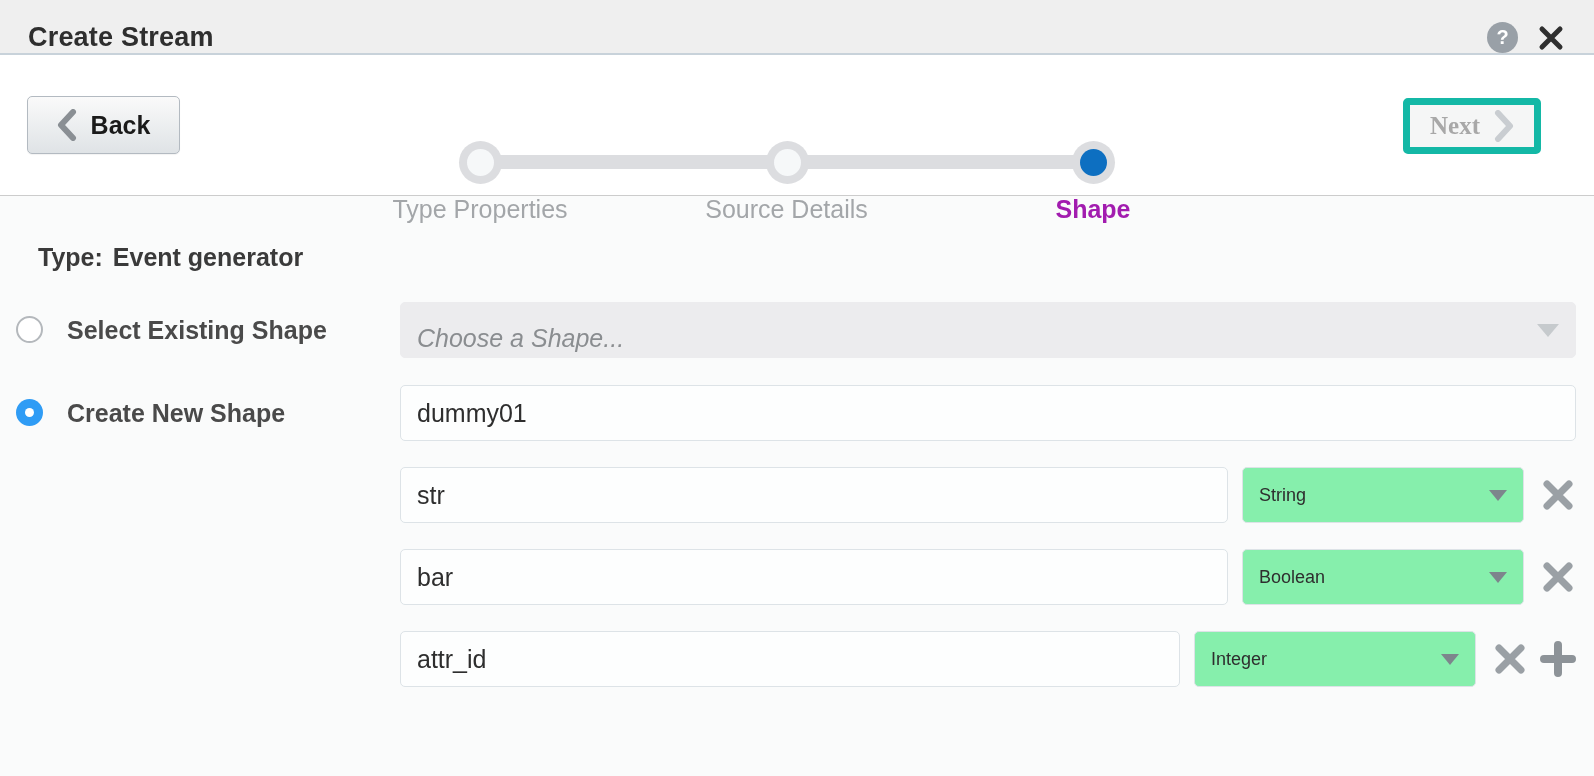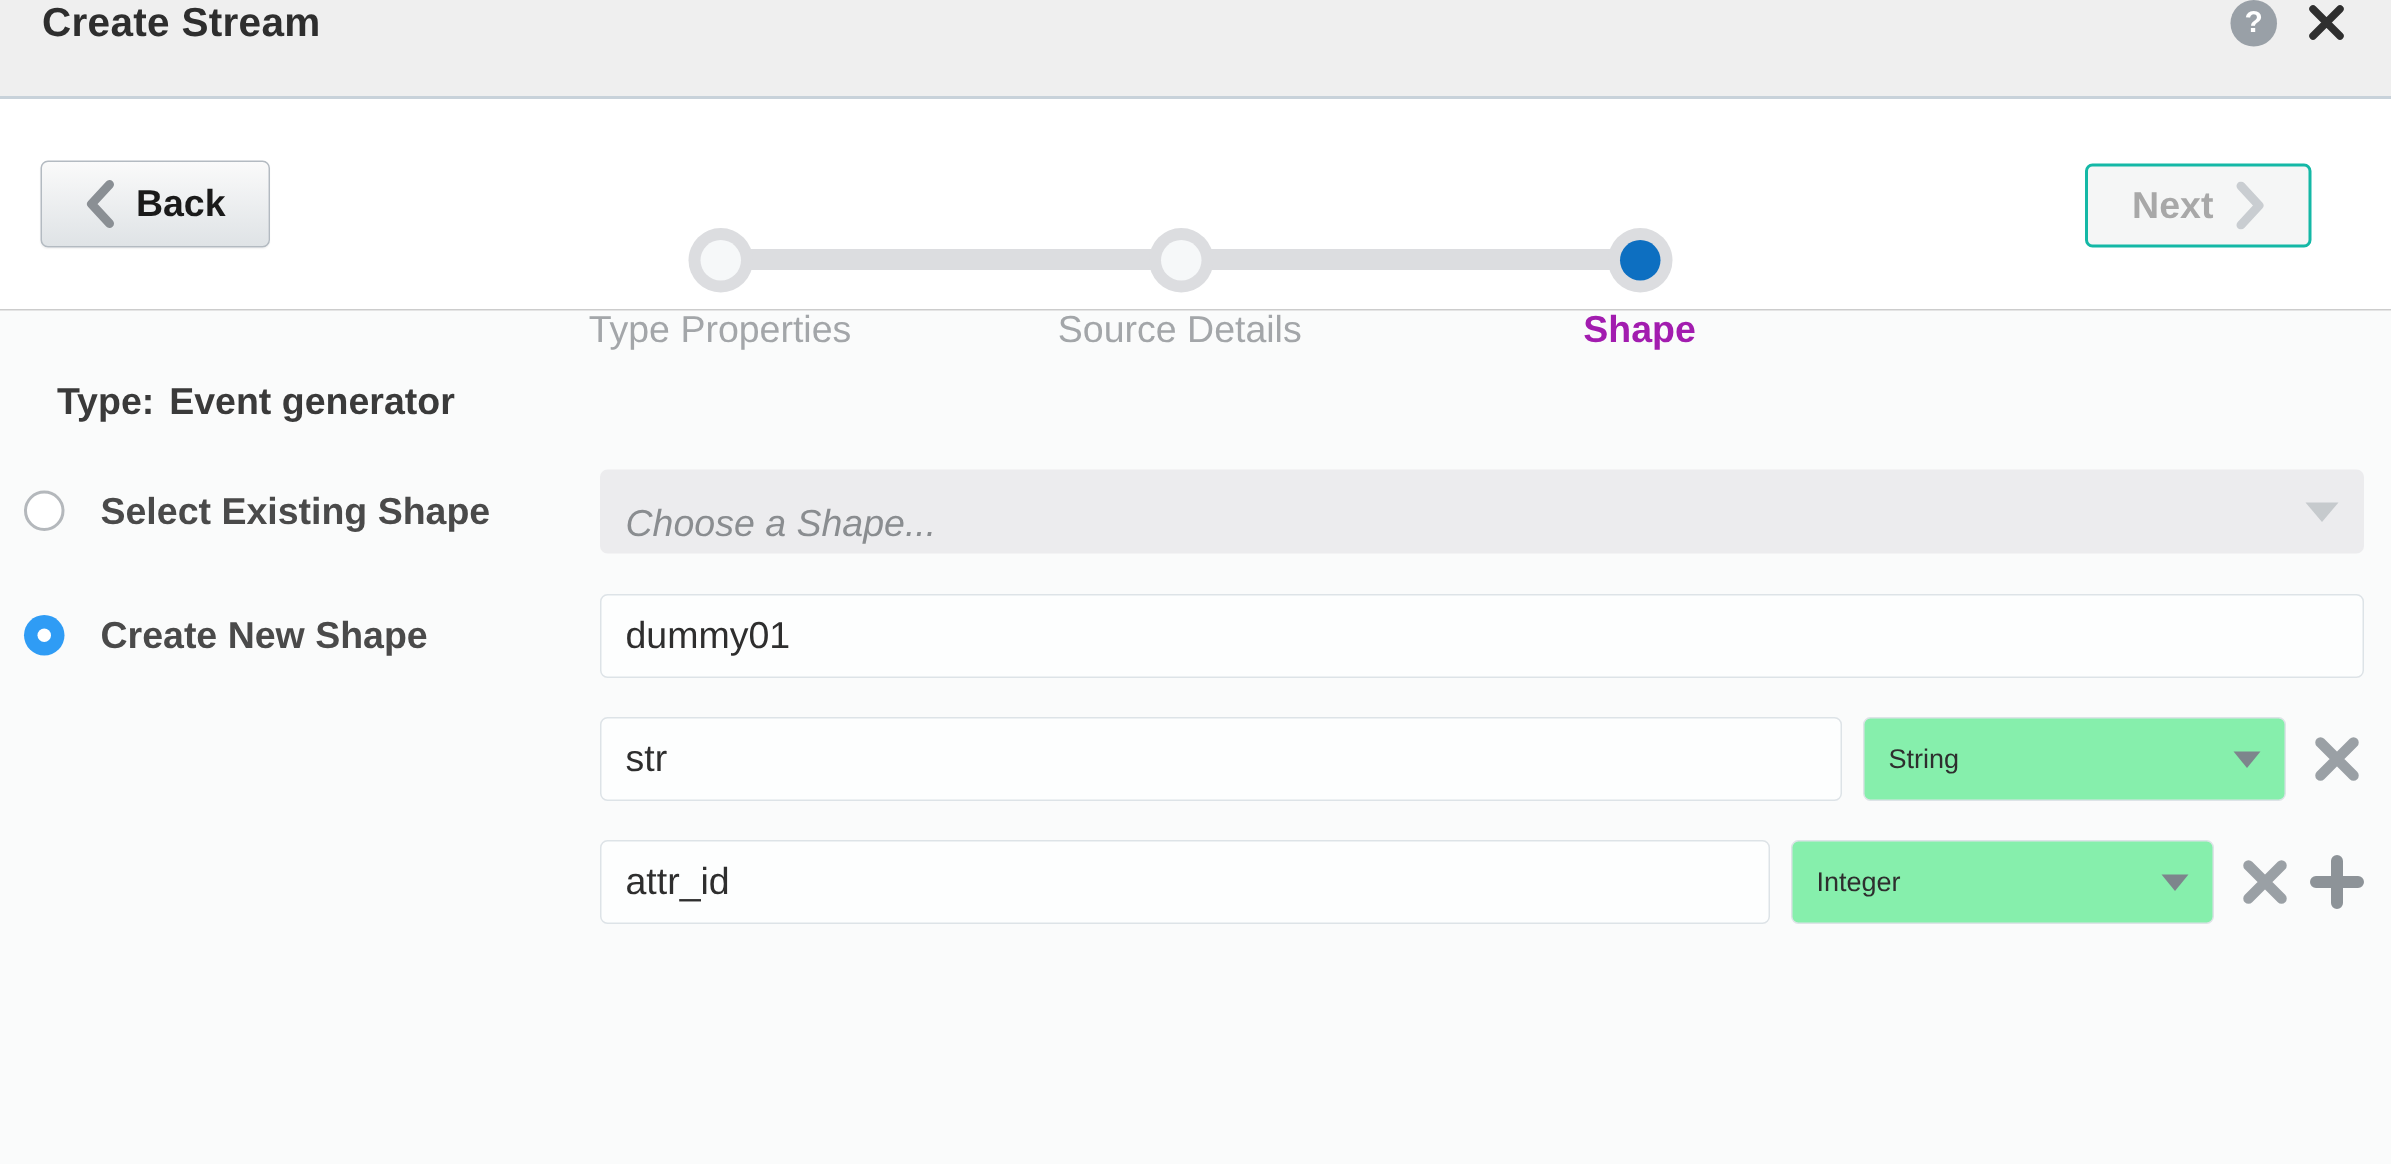--- a/index.html
+++ b/index.html
@@ -5,25 +5,25 @@
   * { margin: 0; padding: 0; box-sizing: border-box; }
   html, body { width: 1594px; height: 776px; overflow: hidden; }
   body {
     font-family: "Liberation Sans", "DejaVu Sans", sans-serif;
     background: #fafbfb;
     color: #333;
   }
 
   
   .titlebar {
-    height: 66px;
+    height: 55px;
     background: #efefef;
     border-bottom: 2px solid #c8d2da;
     display: flex;
-    align-items: flex-start;
+    align-items: flex-end;
     padding: 0 28px;
   }
   .titlebar .title {
     font-size: 27px;
     font-weight: bold;
     color: #2e2e2e;
     letter-spacing: 0.2px;
   }
   .titlebar .spacer { flex: 1; }
   .help-btn {
@@ -64,25 +64,26 @@
   .btn-back {
     left: 27px; top: 41px;
     width: 153px; height: 58px;
     background: linear-gradient(#fafafa, #dfe3e6);
     border: 1px solid #b3bac1;
     color: #1a1a1a;
     box-shadow: 0 1px 1px rgba(0,0,0,0.05);
   }
   .btn-next {
     right: 53px; top: 43px;
-    width: 151px; height: 56px;
+    width: 138px; height: 56px;
     background: #f5f6f6;
-    border: 2px solid #14b8a6;
+    border: 7px solid #14b8a6;
     color: #a8a8a8;
     cursor: default;
+    font-family: Liberation Serif, serif;
   }
 
   .steps {
     position: absolute;
     left: 480px; top: 0;
     width: 613px; height: 100%;
   }
   .steps .track {
     position: absolute;
     left: 0; right: 0; top: 100px;
@@ -323,34 +324,48 @@
       <span>String</span>
       <span class="caret"></span>
     </div>
     <div class="icon-btn">
       <svg width="34" height="34" viewBox="0 0 34 34">
         <path d="M6 6 L28 28 M28 6 L6 28" stroke="#9aa0a5" stroke-width="7" stroke-linecap="round" fill="none"></path>
       </svg>
     </div>
   </div>
 
-
   <div class="attr-row">
     <div class="attr-name">
-      <input class="text-input" type="text" value="attr_id" style="">
+      <input class="text-input" type="text" value="bar" style="">
     </div>
     <div class="field type-select">
-      <span>Integer</span>
+      <span>Boolean</span>
       <span class="caret"></span>
     </div>
     <div class="icon-btn">
       <svg width="34" height="34" viewBox="0 0 34 34">
         <path d="M6 6 L28 28 M28 6 L6 28" stroke="#9aa0a5" stroke-width="7" stroke-linecap="round" fill="none"></path>
       </svg>
     </div>
+  </div>
+
+  <div class="attr-row">
+    <div class="attr-name">
+      <input class="text-input" type="text" value="attr_id" style="">
+    </div>
+    <div class="field type-select">
+      <span>Integer</span>
+      <span class="caret"></span>
+    </div>
+    <div class="icon-btn">
+      <svg width="34" height="34" viewBox="0 0 34 34">
+        <path d="M6 6 L28 28 M28 6 L6 28" stroke="#9aa0a5" stroke-width="7" stroke-linecap="round" fill="none"></path>
+      </svg>
+    </div>
     <div class="icon-btn" style="margin-left:11px;">
       <svg width="36" height="36" viewBox="0 0 36 36">
         <path d="M18 4 L18 32 M4 18 L32 18" stroke="#8d9398" stroke-width="8" stroke-linecap="round" fill="none"></path>
       </svg>
     </div>
   </div>
 
 </div>
 
 </body></html>

